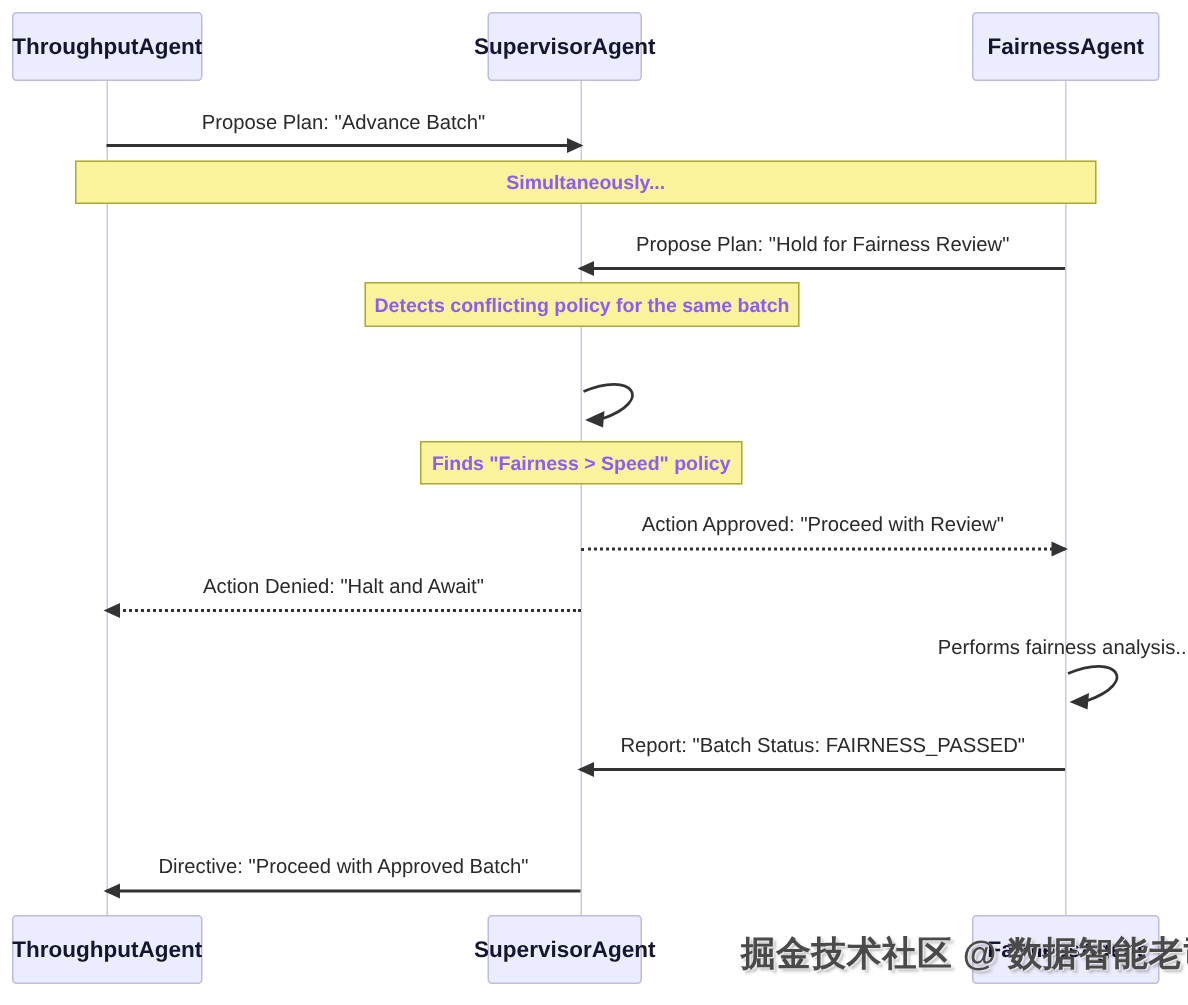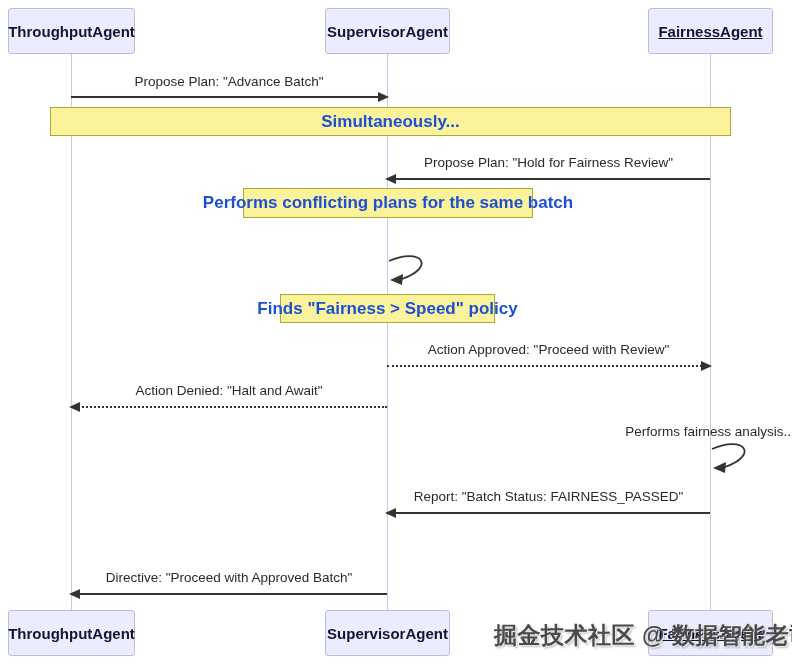--- a/index.html
+++ b/index.html
@@ -39,22 +39,22 @@
     align-items: center;
     justify-content: center;
     font-size: 15px;
     font-weight: 600;
     color: #141433;
     z-index: 3;
   }
   .actor.top { top: 8px; }
   .actor.bottom { top: 610px; }
   .actor.a-throughput { left: 8px;   width: 127px; }
-  .actor.a-supervisor { left: 325px; width: 125px; }
-  .actor.a-fairness   { left: 648px; width: 125px; text-decoration: underline; }
+  .actor.a-supervisor { left: 325px; width: 103px; }
+  .actor.a-fairness   { left: 648px; width: 125px; }
 
   
   .msg-label {
     position: absolute;
     text-align: center;
     font-size: 13.5px;
     font-weight: 500;
     color: #2a2a2a;
     z-index: 1;
     white-space: nowrap;
@@ -87,23 +87,23 @@
   }
 
   
   .note {
     position: absolute;
     background: #FBF39C;
     border: 1px solid #AAAA33;
     display: flex;
     align-items: center;
     justify-content: center;
-    font-size: 17px;
+    font-size: 13px;
     font-weight: 600;
-    color: #1d4ed8;
+    color: #8b5cf6;
     z-index: 2;
     white-space: nowrap;
   }
 
   
   .selfloop { position: absolute; z-index: 1; }
 
   
   .watermark {
     position: absolute;
@@ -144,21 +144,21 @@
     <span class="arrow-head right"></span>
   </div>
 
   <div class="note" style="left:50px; top:107px; width:681px; height:29px;">Simultaneously...</div>
 
   <div class="msg-label" style="left:387px; width:323px; top:155px;">Propose Plan: "Hold for Fairness Review"</div>
   <div class="msg-line solid" style="left:387px; top:178px; width:323px;">
     <span class="arrow-head left"></span>
   </div>
 
-  <div class="note" style="left:243px; top:188px; width:290px; height:30px;">Performs conflicting plans for the same batch</div>
+  <div class="note" style="left:243px; top:188px; width:290px; height:30px;">Detects conflicting policy for the same batch</div>
 
   <svg class="selfloop" style="left:388px; top:254px;" width="48" height="32" viewBox="0 0 48 32">
     <path d="M1,7 C34,-7 48,13 14,25" fill="none" stroke="#333333" stroke-width="1.8"></path>
     <polygon points="2,26 15,20 14,31" fill="#333333"></polygon>
   </svg>
 
   <div class="note" style="left:280px; top:294px; width:215px; height:29px;">Finds "Fairness &gt; Speed" policy</div>
 
   <div class="msg-label" style="left:387px; width:323px; top:342px;">Action Approved: "Proceed with Review"</div>
   <div class="msg-line dashed" style="left:387px; top:365px; width:323px;">

